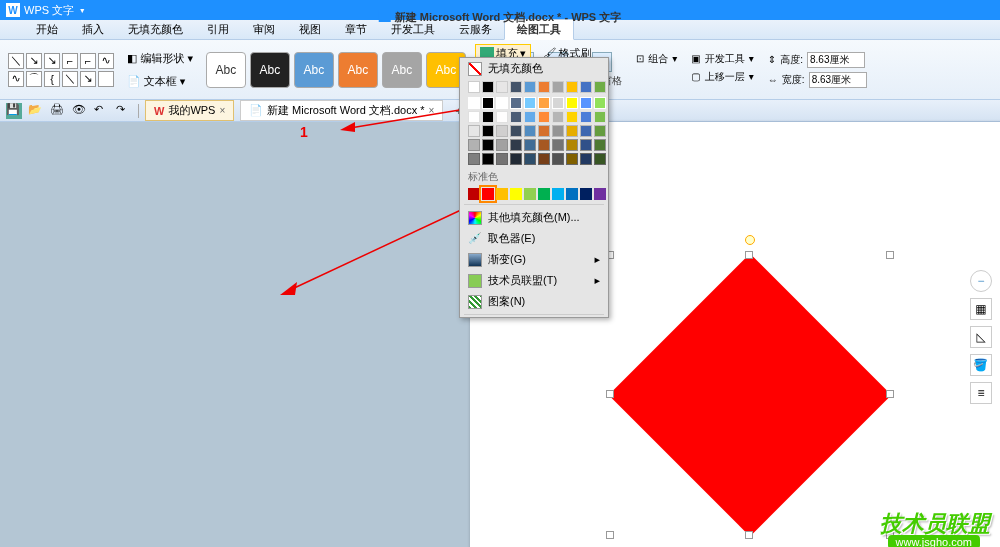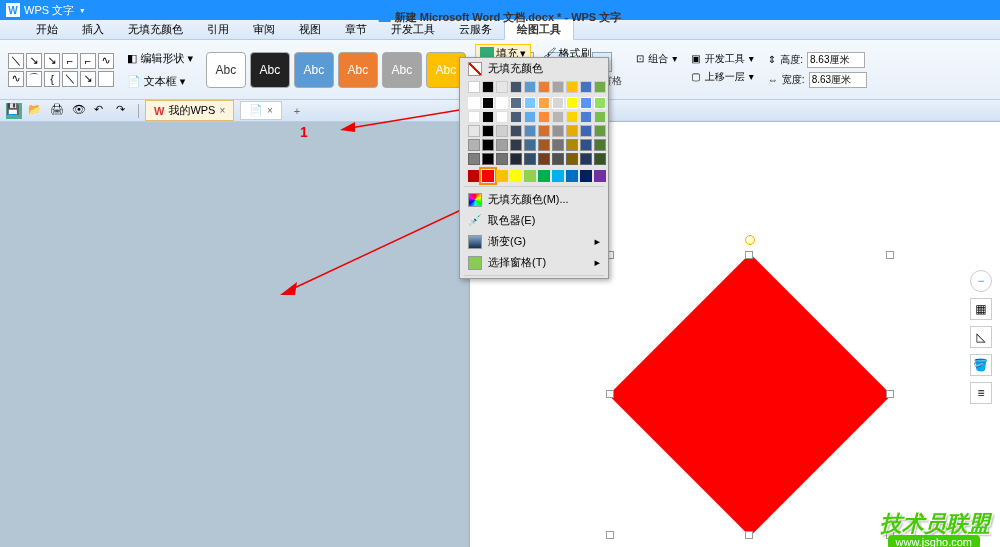--- a/index.html
+++ b/index.html
@@ -211,20 +211,21 @@
   <span class="qb-icon">↶</span>
   <span class="qb-icon">↷</span>
   <span style="width:1px;height:14px;background:#aaa"></span>
   <div class="tab-item tab-wps">
     <span class="wps-red">W</span>
     <span>我的WPS</span>
     <span class="close">×</span>
   </div>
   <div class="tab-item">
     <span style="color:#1E90FF">📄</span>
+    <span>新建 Microsoft Word 文档.docx *</span>
     <span class="close">×</span>
   </div>
   <span style="padding:0 6px;color:#666">+</span>
 </div>
 
 <div class="workspace">
   <div class="paper"></div>
 </div>
 
 <div class="annotation-1">1</div>
@@ -301,50 +302,55 @@
       <div style="width: 12px; height: 12px; border: 1px solid rgb(204, 204, 204); background: rgb(0, 0, 0); filter: brightness(0.5);"></div>
       <div style="width: 12px; height: 12px; border: 1px solid rgb(204, 204, 204); background: rgb(231, 230, 230); filter: brightness(0.5);"></div>
       <div style="width: 12px; height: 12px; border: 1px solid rgb(204, 204, 204); background: rgb(68, 84, 106); filter: brightness(0.5);"></div>
       <div style="width: 12px; height: 12px; border: 1px solid rgb(204, 204, 204); background: rgb(91, 155, 213); filter: brightness(0.5);"></div>
       <div style="width: 12px; height: 12px; border: 1px solid rgb(204, 204, 204); background: rgb(237, 125, 49); filter: brightness(0.5);"></div>
       <div style="width: 12px; height: 12px; border: 1px solid rgb(204, 204, 204); background: rgb(165, 165, 165); filter: brightness(0.5);"></div>
       <div style="width: 12px; height: 12px; border: 1px solid rgb(204, 204, 204); background: rgb(255, 192, 0); filter: brightness(0.5);"></div>
       <div style="width: 12px; height: 12px; border: 1px solid rgb(204, 204, 204); background: rgb(68, 114, 196); filter: brightness(0.5);"></div>
       <div style="width: 12px; height: 12px; border: 1px solid rgb(204, 204, 204); background: rgb(112, 173, 71); filter: brightness(0.5);"></div>
     </div>
+  <div class="popup-label">标准色</div>
   <div class="std-colors" id="std-row">
       <div style="background: rgb(192, 0, 0);"></div>
       <div class="std-selected" style="background: rgb(255, 0, 0);"></div>
       <div style="background: rgb(255, 192, 0);"></div>
       <div style="background: rgb(255, 255, 0);"></div>
       <div style="background: rgb(146, 208, 80);"></div>
       <div style="background: rgb(0, 176, 80);"></div>
       <div style="background: rgb(0, 176, 240);"></div>
       <div style="background: rgb(0, 112, 192);"></div>
       <div style="background: rgb(0, 32, 96);"></div>
       <div style="background: rgb(112, 48, 160);"></div>
     </div>
   <div class="popup-sep"></div>
   <div class="popup-row">
     <span class="pic" style="background:conic-gradient(red,yellow,lime,cyan,blue,magenta,red)"></span>
-    <span>无填充颜色(M)...</span>
+    <span>其他填充颜色(M)...</span>
   </div>
   <div class="popup-row">
     <span>💉</span>
     <span>取色器(E)</span>
   </div>
   <div class="popup-row">
     <span class="pic" style="background:linear-gradient(#8AC,#135)"></span>
     <span>渐变(G)</span>
       <span style="margin-left:auto">▸</span>
   </div>
   <div class="popup-row">
     <span class="pic" style="background:#8C5"></span>
-    <span>选择窗格(T)</span>
+    <span>技术员联盟(T)</span>
       <span style="margin-left:auto">▸</span>
+  </div>
+  <div class="popup-row">
+    <span class="pic" style="background:repeating-linear-gradient(45deg,#393,#393 2px,#fff 2px,#fff 4px)"></span>
+    <span>图案(N)</span>
   </div>
   <div class="popup-sep"></div>
 </div>
 
 <div class="red-diamond">
   <div class="rot-handle"></div>
   <div class="shape"></div>
   <div class="handle" style="left:-4px;top:-4px"></div>
   <div class="handle" style="left:135px;top:-4px"></div>
   <div class="handle" style="right:-4px;top:-4px"></div>

